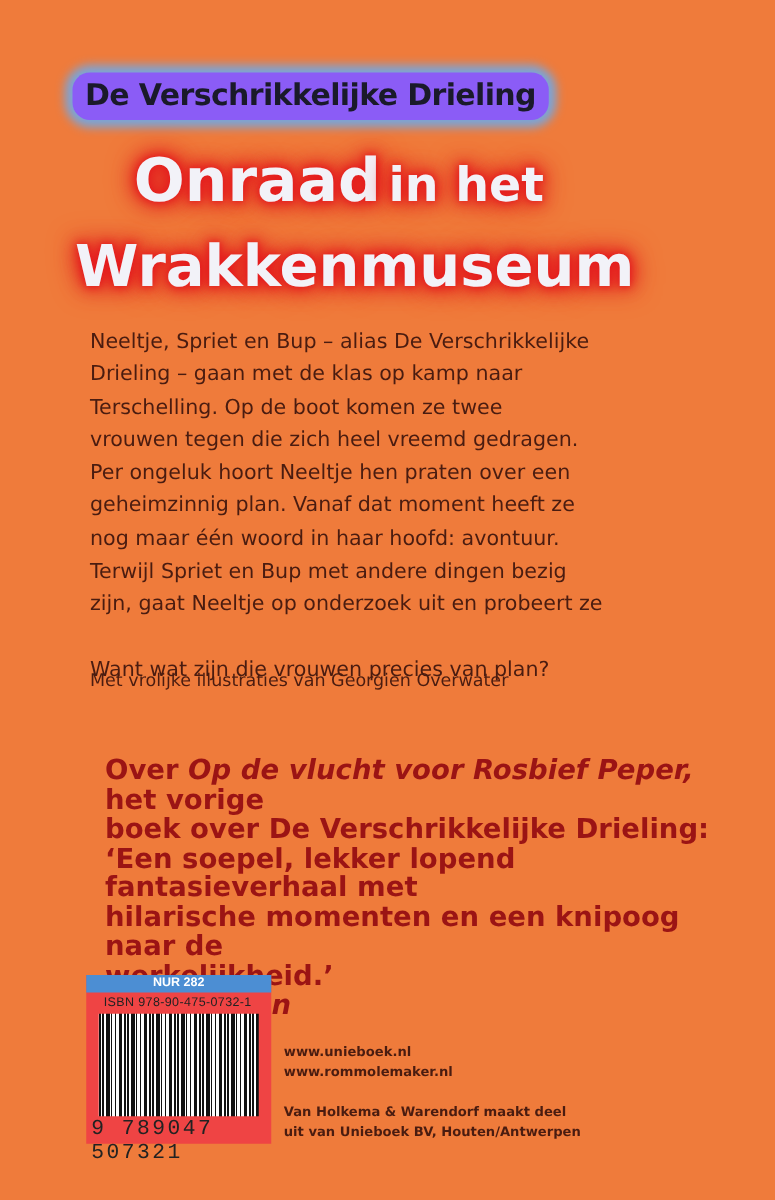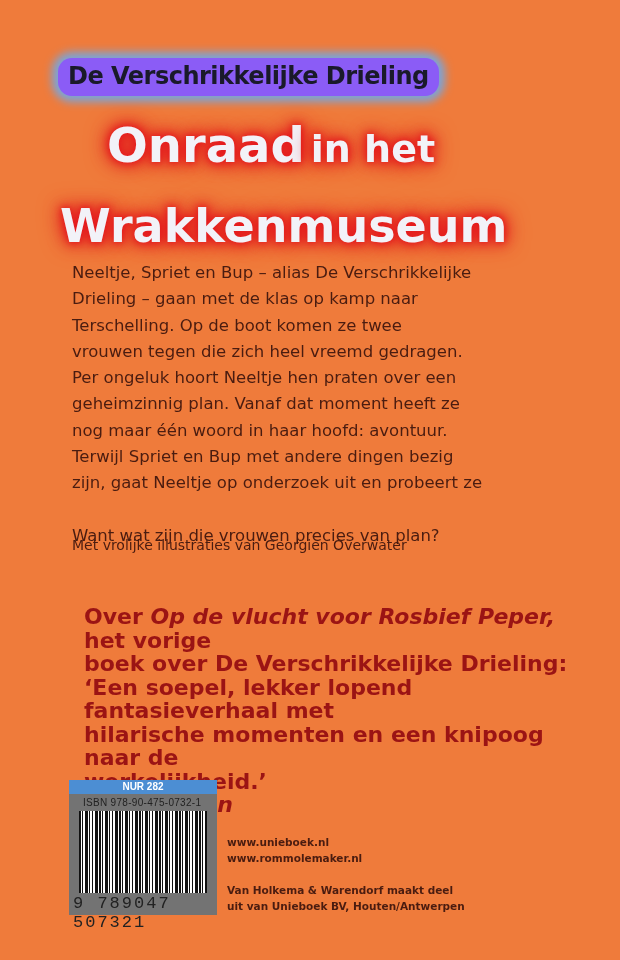--- a/index.html
+++ b/index.html
@@ -26,39 +26,39 @@
   .title-line {
     display: block;
     font-family: "DejaVu Sans", sans-serif;
     font-weight: bold;
     color: #F2F2F8;
     text-shadow: 0 0 6px #E51A1E, 0 0 12px #E51A1E, 0 0 18px #E02020, 0 0 24px #E02020;
     line-height: 1.05;
   }
   .title-line.l1 { position: absolute; left: 47px; top: 10px; font-size: 48px; }
   .title-line.l1 .small { font-size: 38px; margin-left: 6px; }
-  .title-line.l2 { position: absolute; left: 0px; top: 92px; font-size: 46px; }
+  .title-line.l2 { position: absolute; left: 0px; top: 79px; font-size: 46px; }
   .blurb {
     position: absolute; left: 72px; top: 260px; width: 500px;
     font-size: 16.5px; line-height: 26.3px; color: #4A1C10;
     margin: 0;
   }
   .credit {
     position: absolute; left: 72px; top: 537px;
     font-size: 14px; color: #4A1C10; margin: 0;
   }
   .review {
     position: absolute; left: 72px; top: 593px; width: 500px;
     font-size: 22px; line-height: 23.5px; color: #9B1414; margin: 12px;
     font-weight: bold;
   }
   .review em { font-style: italic; }
   .barcode-box {
     position: absolute; left: 69px; top: 780px; width: 148px; height: 135px;
-    background: #737373;
+    background: #ef4444;
   }
   .nur {
     background: #4C8ED3; color: #fff; font-size: 10px; font-weight: bold;
     text-align: center; height: 14px; line-height: 14px;
     font-family: "Liberation Sans", sans-serif;
   }
   .isbn {
     font-family: "Liberation Sans", sans-serif; font-size: 10px; color: #222;
     padding: 3px 0 0 14px; letter-spacing: 0.3px;
   }

